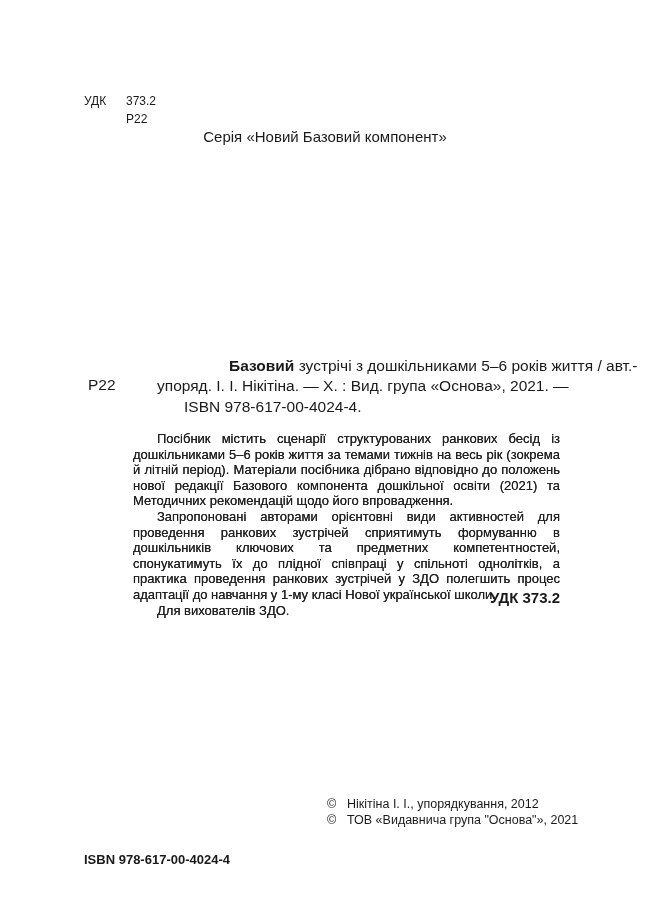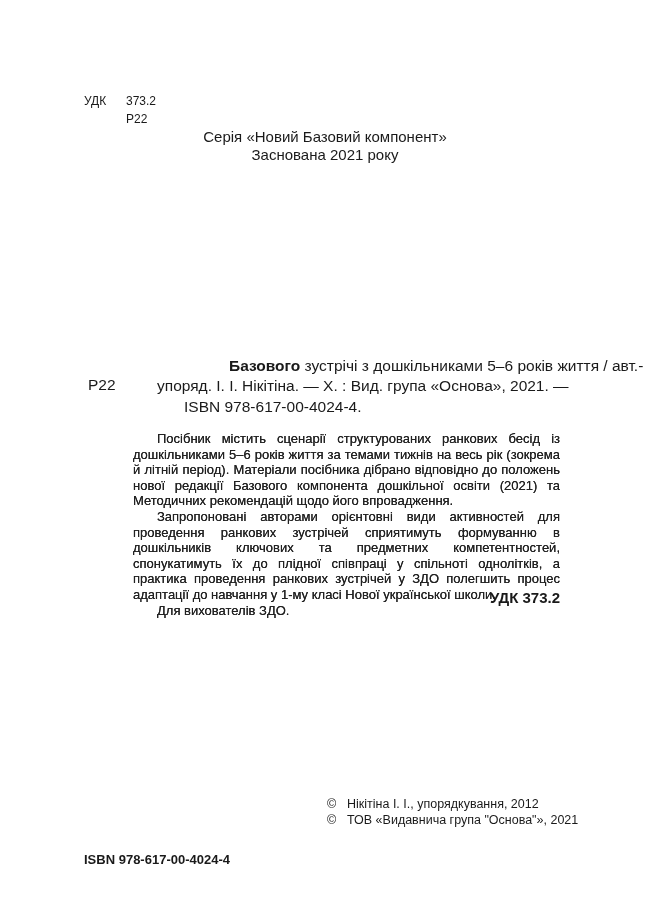--- a/index.html
+++ b/index.html
@@ -90,27 +90,26 @@
 <div class="abs udk-top">
   <div class="row">
     <span class="lbl">УДК</span>
     <span>373.2</span>
   </div>
   <div class="code2">Р22</div>
 </div>
 
 <div class="abs series">
   <div>Серія «Новий Базовий компонент»</div>
-  <div>Заснована 2021 року</div>
 </div>
 
 <div class="abs p22-left">Р22</div>
 
 <div class="abs biblio">
-  <span class="line indent"><span class="title">Базового</span><span> зустрічі з дошкільниками 5–6 років життя / авт.-</span></span>
+  <span class="line indent"><span class="title">Базовий</span><span> зустрічі з дошкільниками 5–6 років життя / авт.-</span></span>
   <span class="line">упоряд. І. І. Нікітіна. — Х. : Вид. група «Основа», 2021. —</span>
   <span class="line isbn">ISBN 978-617-00-4024-4.</span>
 </div>
 
 <div class="abs abstract">
   <p>Посібник містить сценарії структурованих ранкових бесід із дошкільниками 5–6 років життя за темами тижнів на весь рік (зокрема й літній період). Матеріали посібника дібрано відповідно до положень нової редакції Базового компонента дошкільної освіти (2021) та Методичних рекомендацій щодо його впровадження.</p>
   <p>Запропоновані авторами орієнтовні види активностей для проведення ранкових зустрічей сприятимуть формуванню в дошкільників ключових та предметних компетентностей, спонукатимуть їх до плідної співпраці у спільноті однолітків, а практика проведення ранкових зустрічей у ЗДО полегшить процес адаптації до навчання у 1-му класі Нової української школи.</p>
   <p>Для вихователів ЗДО.</p>
 </div>
 

